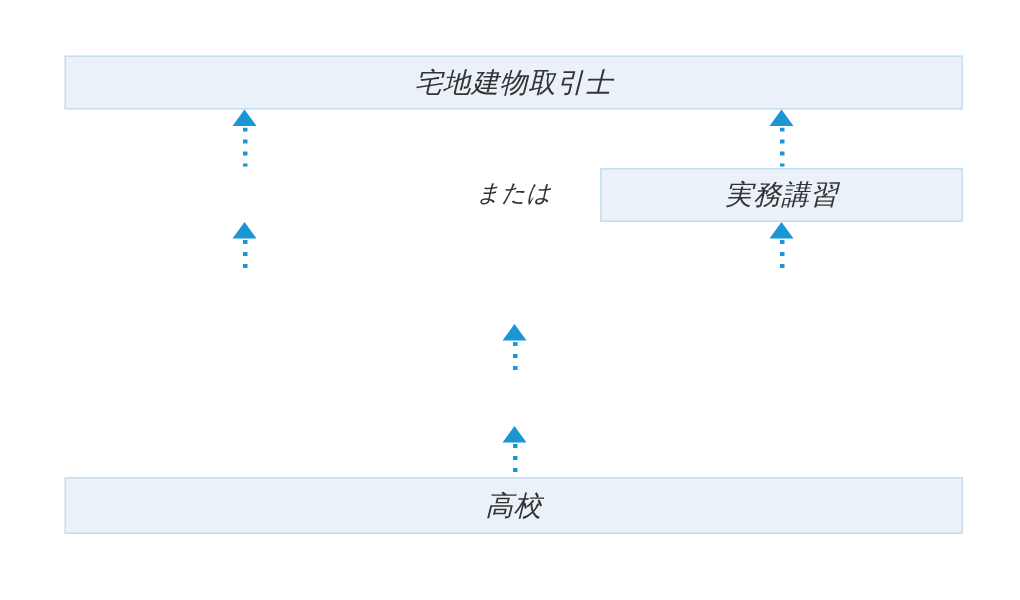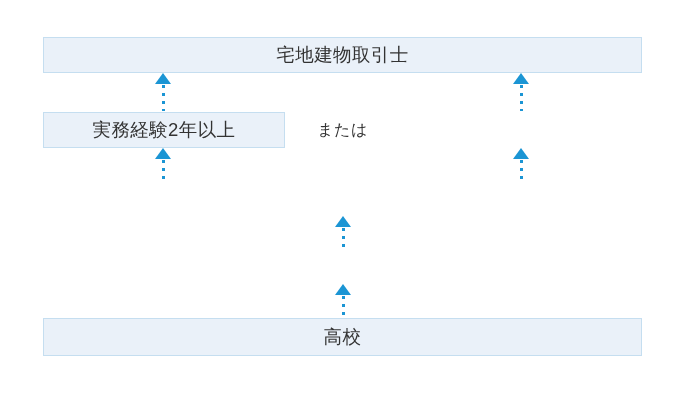--- a/index.html
+++ b/index.html
@@ -11,20 +11,21 @@
     width: 680px;
     height: 400px;
     background: #ffffff;
     font-family: "Liberation Sans", "DejaVu Sans", sans-serif;
     overflow: hidden;
   }
   #diagram {
     position: relative;
     width: 680px;
     height: 350px;
+    font-style: italic;
   }
 
   
   .node {
     position: absolute;
     box-sizing: border-box;
     background: #eaf1f9;
     border: 1.5px solid #c5def0;
     display: flex;
     align-items: center;
@@ -112,28 +113,28 @@
 
   <div class="arrow" id="arrow-exp-to-license">
     <div class="head"></div>
     <div class="stem"></div>
   </div>
   <div class="arrow" id="arrow-trn-to-license">
     <div class="head"></div>
     <div class="stem"></div>
   </div>
 
-  <div class="node" id="node-experience">
-    <span class="label">実務経験2年以上</span>
-  </div>
 
   <div id="conjunction">
     <span>または</span>
   </div>
 
+  <div class="node" id="node-training">
+    <span class="label">実務講習</span>
+  </div>
 
   <div class="arrow" id="arrow-exam-to-exp">
     <div class="head"></div>
     <div class="stem"></div>
   </div>
   <div class="arrow" id="arrow-exam-to-trn">
     <div class="head"></div>
     <div class="stem"></div>
   </div>
 

